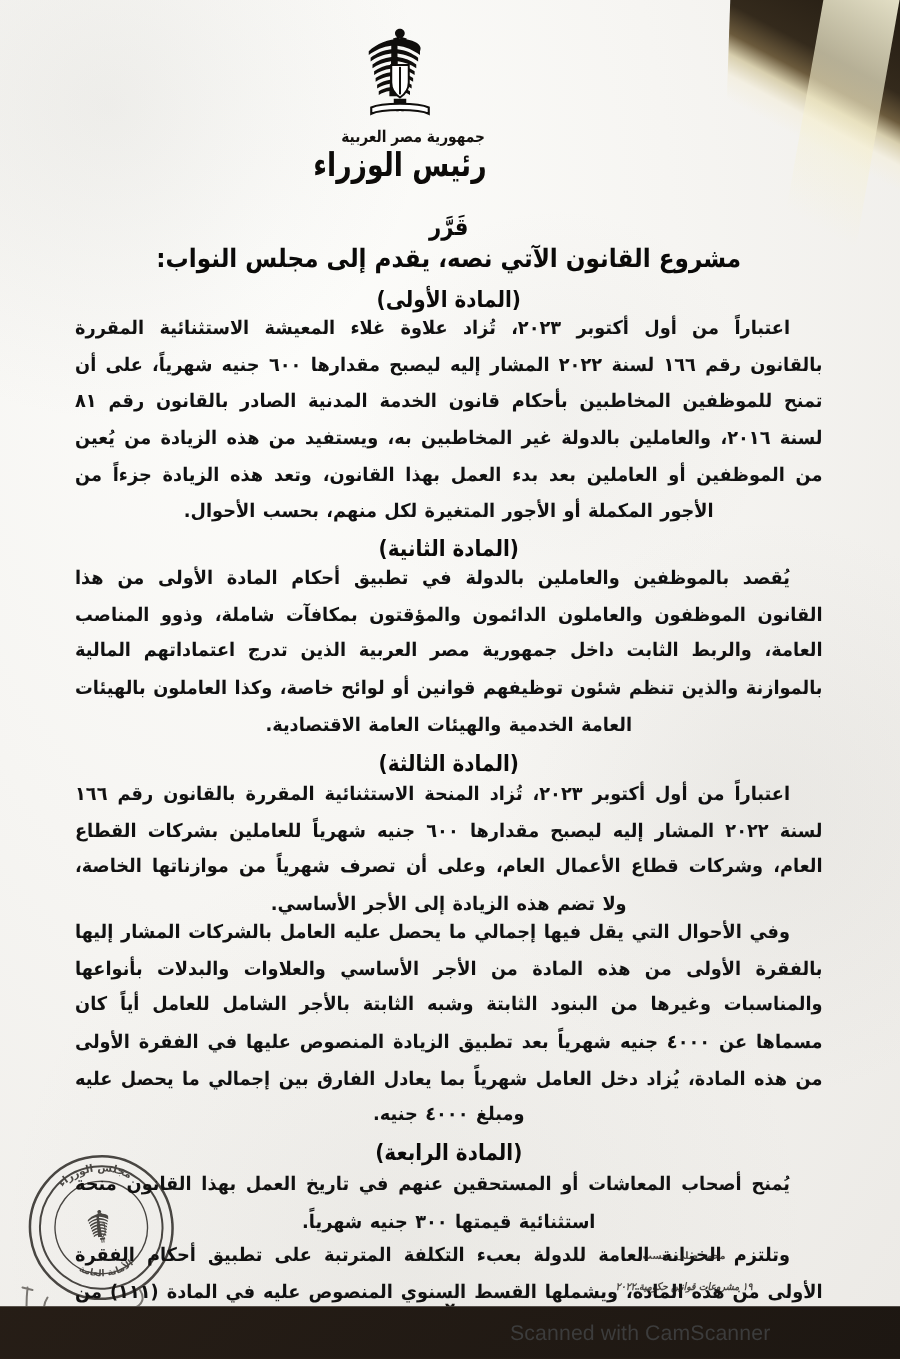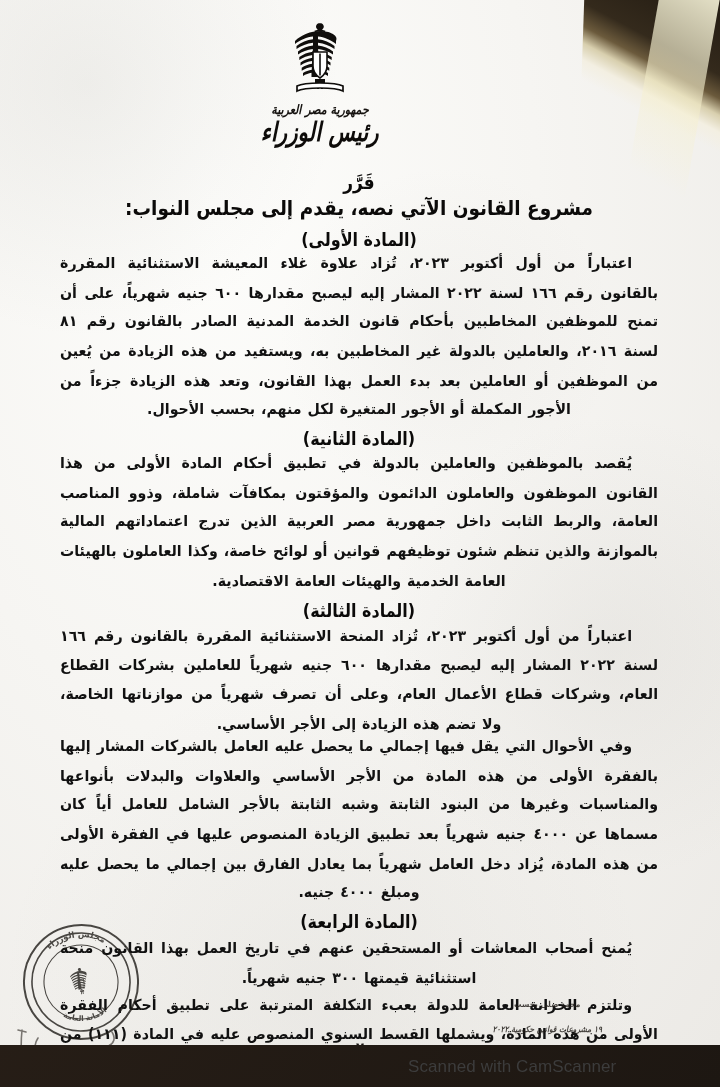--- a/index.html
+++ b/index.html
@@ -74,23 +74,22 @@
   
   .header {
     position: absolute;
     top: 22px;
     left: 0;
     width: 720px;
     text-align: center;
   }
   .emblem-wrap {
     display: inline-block;
-    text-align: center;
+    text-align: right;
     margin-right: 80px;
-    font-style: italic;
   }
   .emblem {
     width: 62px;
     height: 78px;
     display: block;
     margin: 0 auto;
   }
   .country-line {
     font-family: "DejaVu Sans", sans-serif;
     font-size: 11px;

